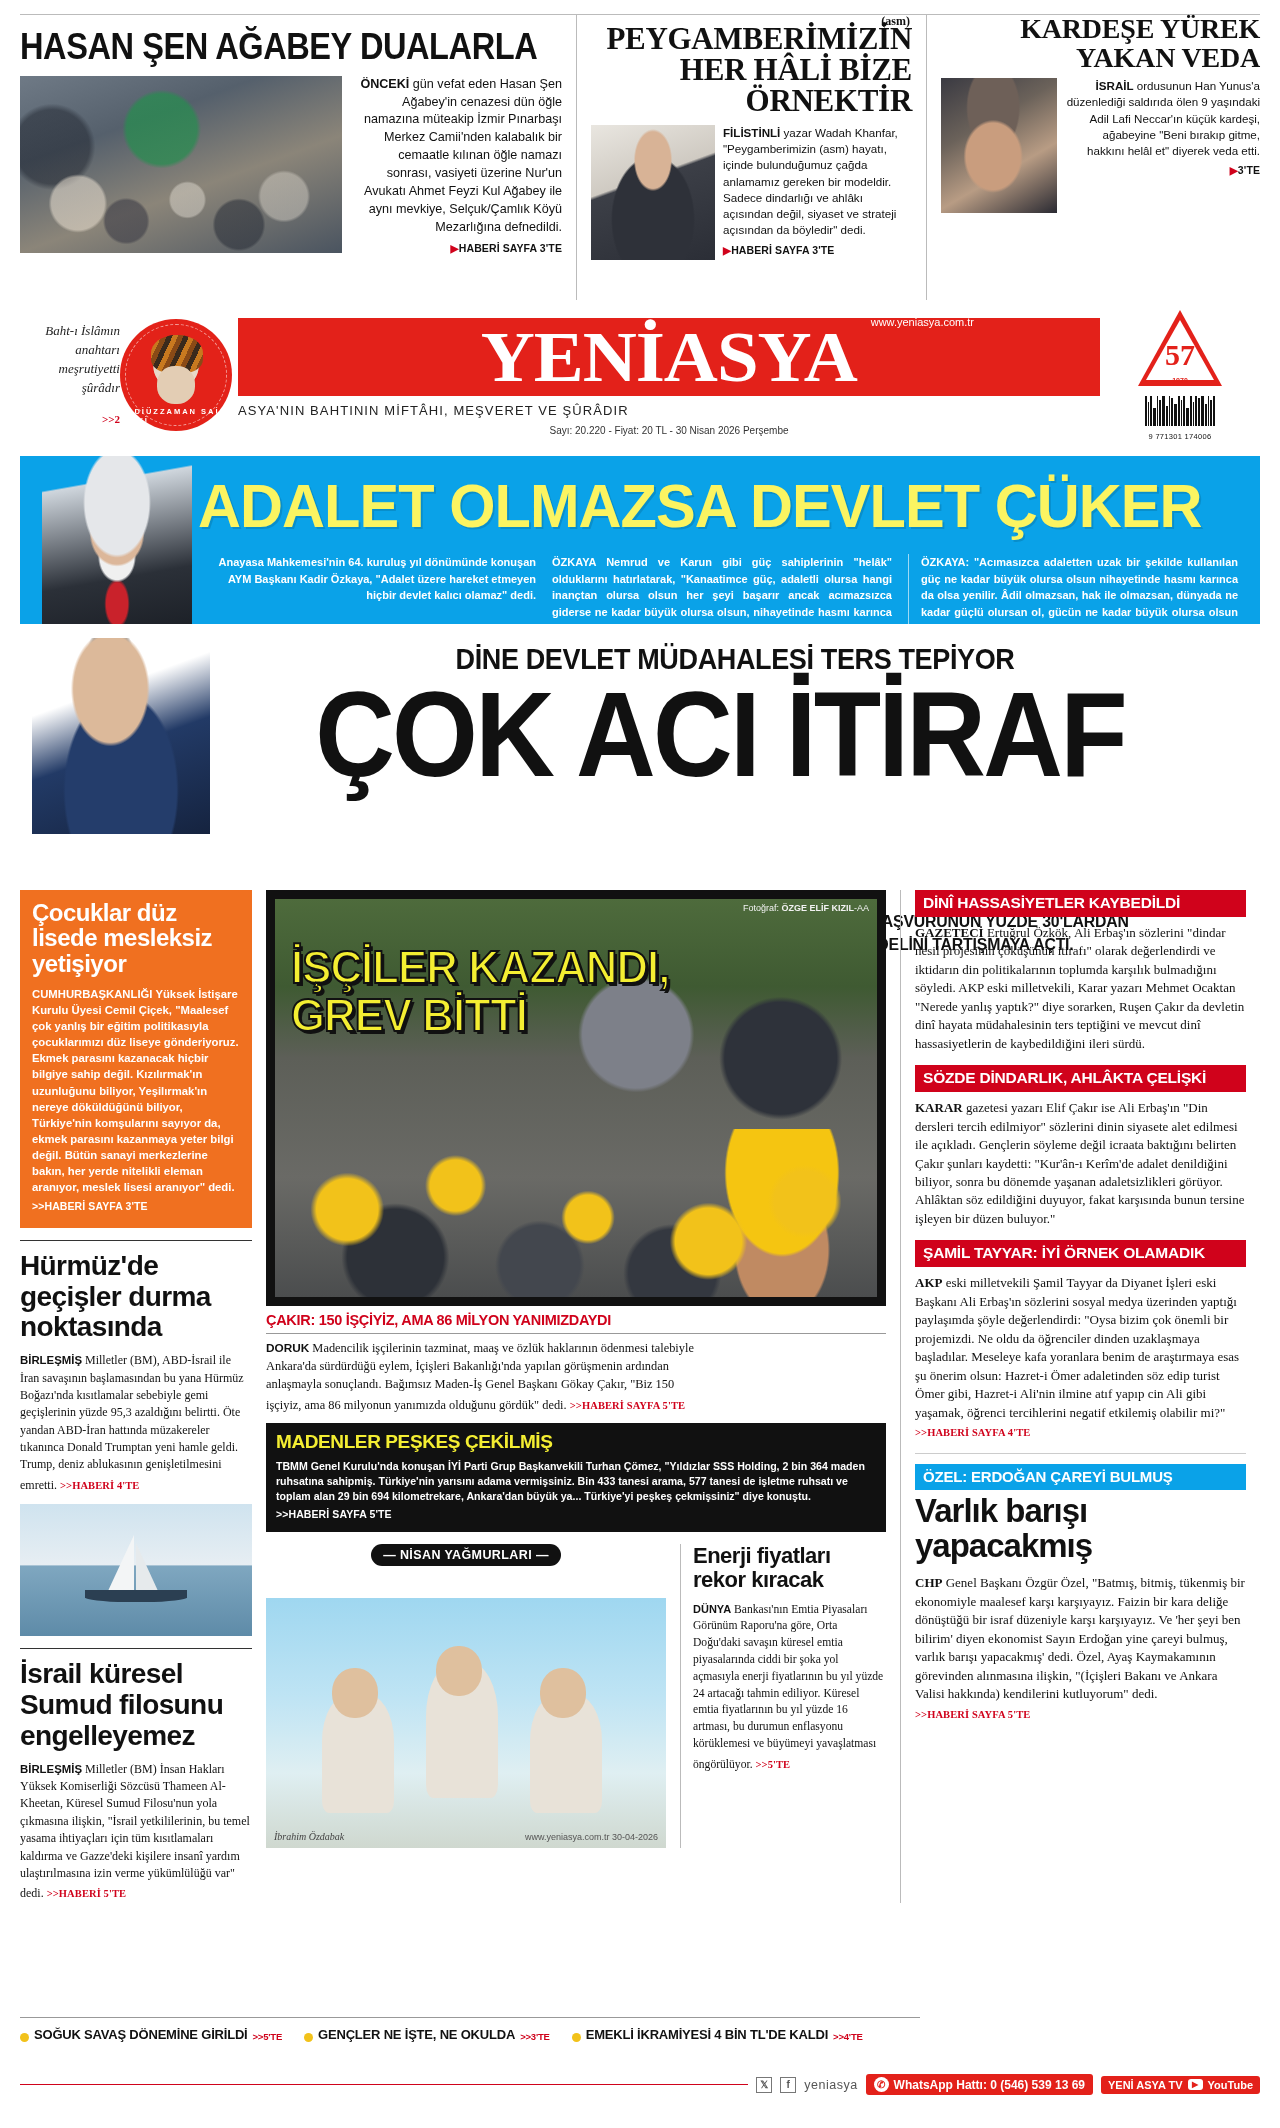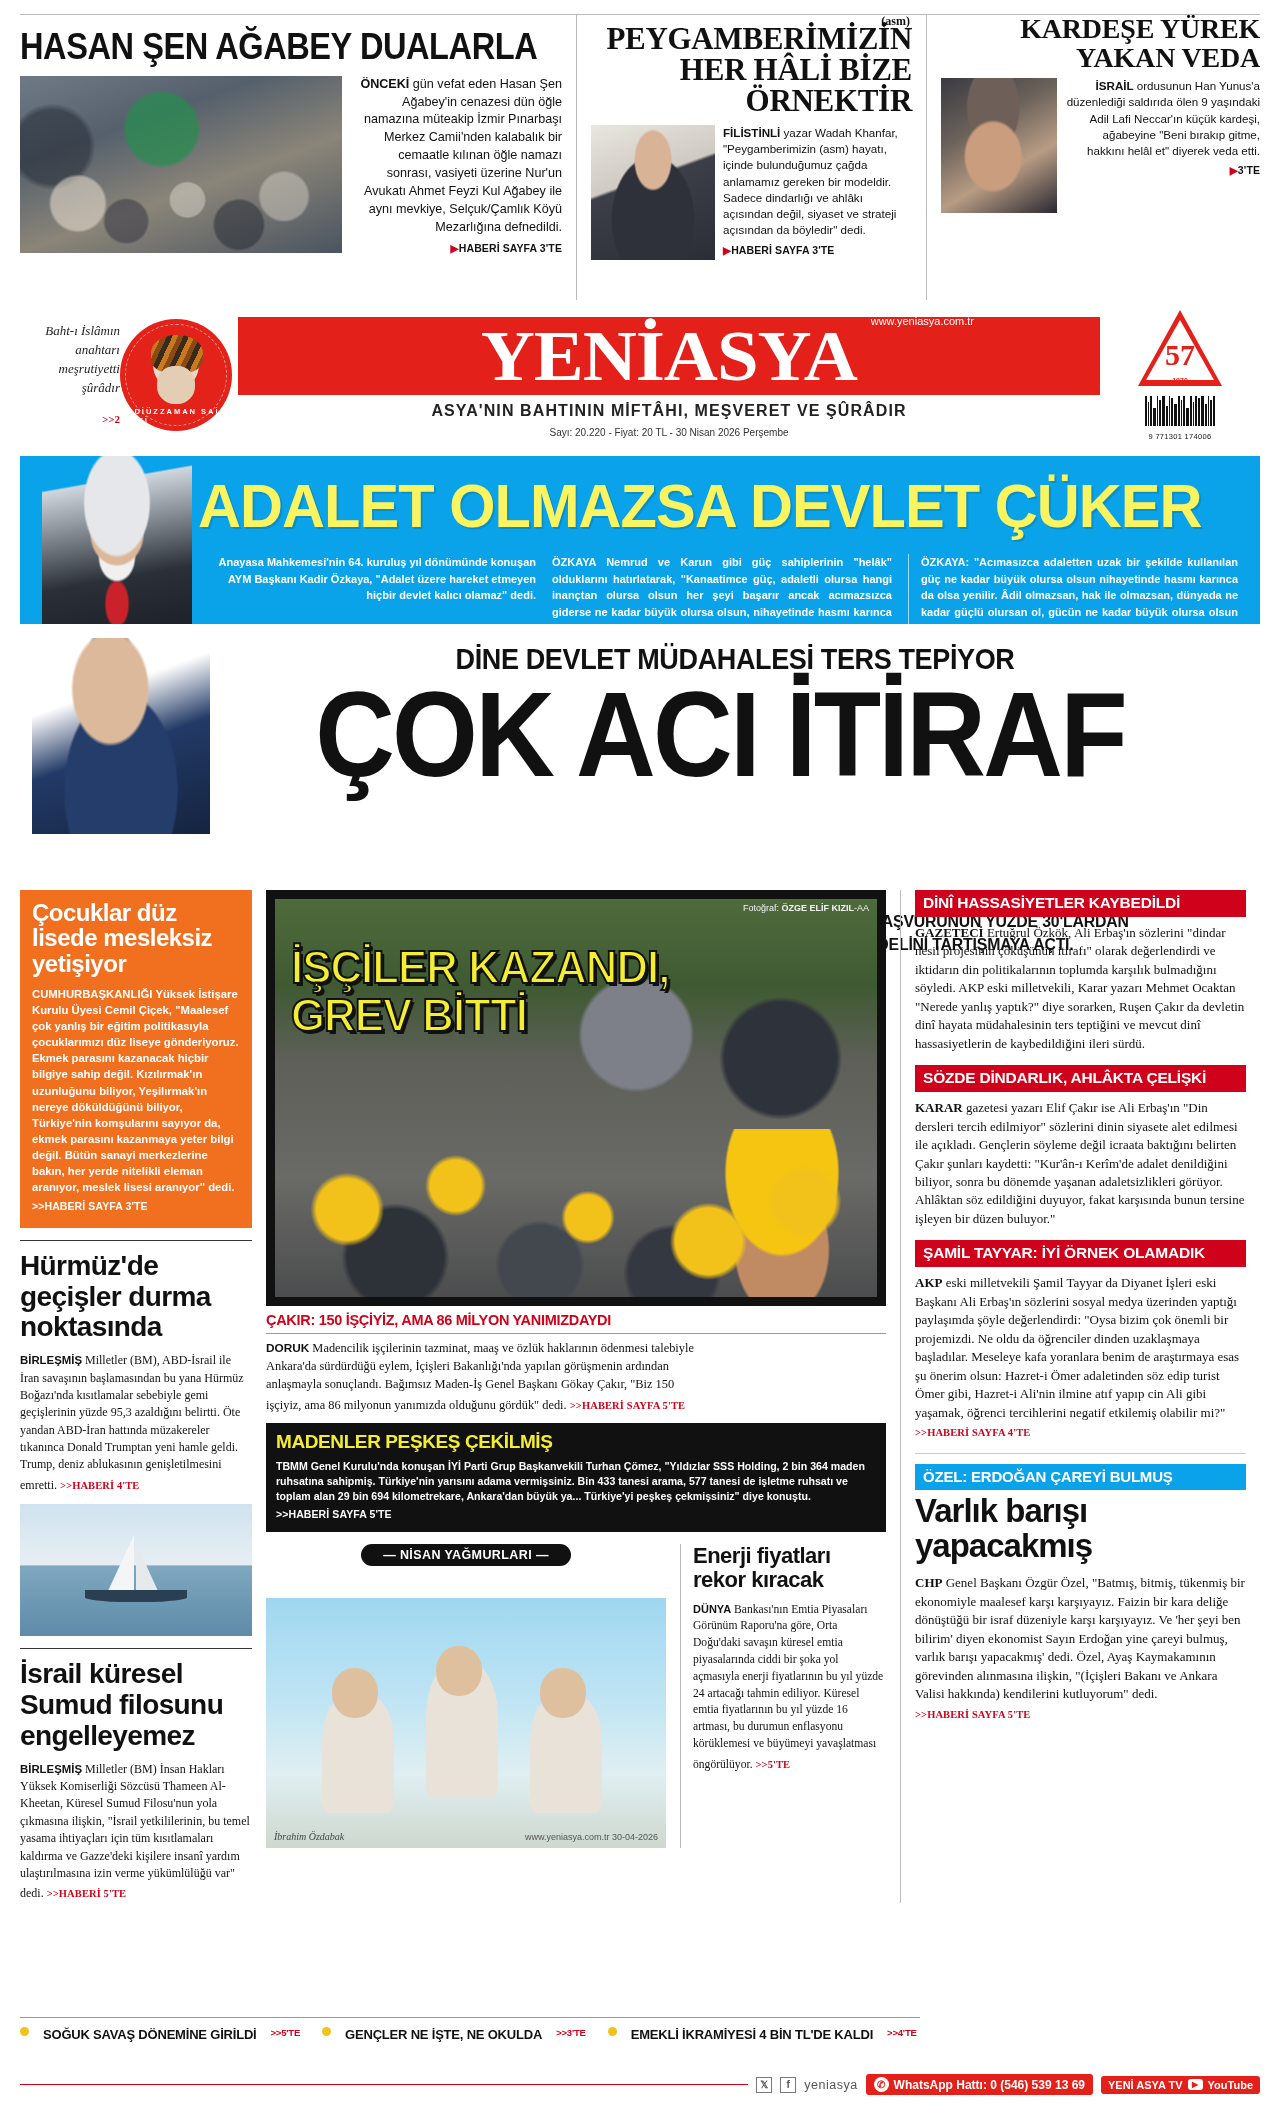--- a/index.html
+++ b/index.html
@@ -123,21 +123,21 @@
   .mast-url { position:absolute; right: 126px; top: 2px; font-size: 11px; color:#fff; z-index:3; }
   .logo-plate {
     background:#e3211a; height: 78px; position: relative; display:flex; align-items:center; justify-content:center;
     margin-top: 4px;
   }
   .logo-plate .logo {
     font-family: "Liberation Serif", serif; font-weight: 700; color:#fff;
     font-size: 72px; letter-spacing: -1px; line-height: 1; transform: scaleX(1.04);
   }
   .mast-slogan {
-    text-align:center; font-size: 16px; font-weight: 700; letter-spacing: 1.1px;
+    font-size: 13px; font-weight: 400; letter-spacing: 1.1px;
     color:#222; margin-top: 7px;
   }
   .mast-info {
     text-align:center; font-size: 10px; color:#333; margin-top: 7px;
   }
   .mast-right { width: 160px; display:flex; flex-direction:column; align-items:center; gap:6px; }
   .anniv {
     width: 84px; height: 76px; position: relative;
   }
   .anniv .tri {
@@ -285,21 +285,21 @@
   .darkbox { background:#111; color:#fff; margin-top: 8px; padding: 8px 10px 10px 10px; }
   .darkbox h4 { color:#f4ee32; font-size: 19px; font-weight: 800; letter-spacing:-0.4px; }
   .darkbox p { font-size: 10.6px; line-height: 1.4; margin-top: 6px; font-weight:700;}
   .darkbox .ref { color:#fff; }
 
   .centerbottom { display:flex; gap: 14px; margin-top: 12px; }
   .cartoon { width: 400px; }
   .cartoon .tag {
     background:#111; color:#fff; font-size:12.5px; font-weight:800; text-align:center;
     padding: 4px 0; letter-spacing: .4px;
-    border-radius: 14px; width: 210px; margin: 0 auto 4px auto;
+    border-radius: 14px; width: 190px; margin: 0 auto 4px auto;
   }
   .cartoonimg {
     height: 250px; position: relative; overflow:hidden;
     background: linear-gradient(180deg,#9fd7f0 0%,#bfe4f4 40%,#dfeff2 70%,#cfd8cf 100%);
     margin-top: 32px;
   }
   .cartoonimg .f1, .cartoonimg .f2, .cartoonimg .f3 {
     position:absolute; bottom: 14%; width: 72px; height: 120px; background:#e8e2d8; border-radius: 40% 40% 10% 10%;
   }
   .cartoonimg .f1 { left: 14%; }
@@ -331,21 +331,21 @@
   .colR p.sect { font-size: 13px; line-height: 1.42; font-family:"Liberation Serif",serif; margin: 7px 0 12px 0; }
   .colR p.sect b { font-weight:700; }
   .colR h3.big { font-size: 33px; font-weight: 800; line-height: 1.06; letter-spacing:-1px; margin-top: 4px; }
   .sep { height:1px; background:#ccc; margin: 10px 0; }
 
   
   .teasers {
     position:absolute; left: 20px; top: 2017px; width: 900px;
     border-top: 1px solid #999; padding-top: 9px; display:flex; gap: 22px; align-items:center;
   }
-  .teaser { display:flex; align-items:flex-start; gap: 14px; font-size: 13px; font-weight: 800; letter-spacing:-0.2px; }
+  .teaser { display:flex; align-items:flex-end; gap: 5px; font-size: 13px; font-weight: 800; letter-spacing:-0.2px; }
   .teaser .dot { width: 9px; height:9px; border-radius:50%; background:#f2c21a; flex:none; }
   .teaser .pg { font-size: 9.5px; color:#d0021b; font-weight:800; }
 
   
   .footer {
     position:absolute; left: 20px; top: 2074px; width: 1240px;
     display:flex; align-items:center; gap: 8px;
   }
   .footer .line { flex: 1; height: 1px; background:#d0021b; }
   .sicon { width: 16px; height: 16px; border:1px solid #777; display:flex; align-items:center; justify-content:center; font-size:10px; font-weight:800; color:#555; }

